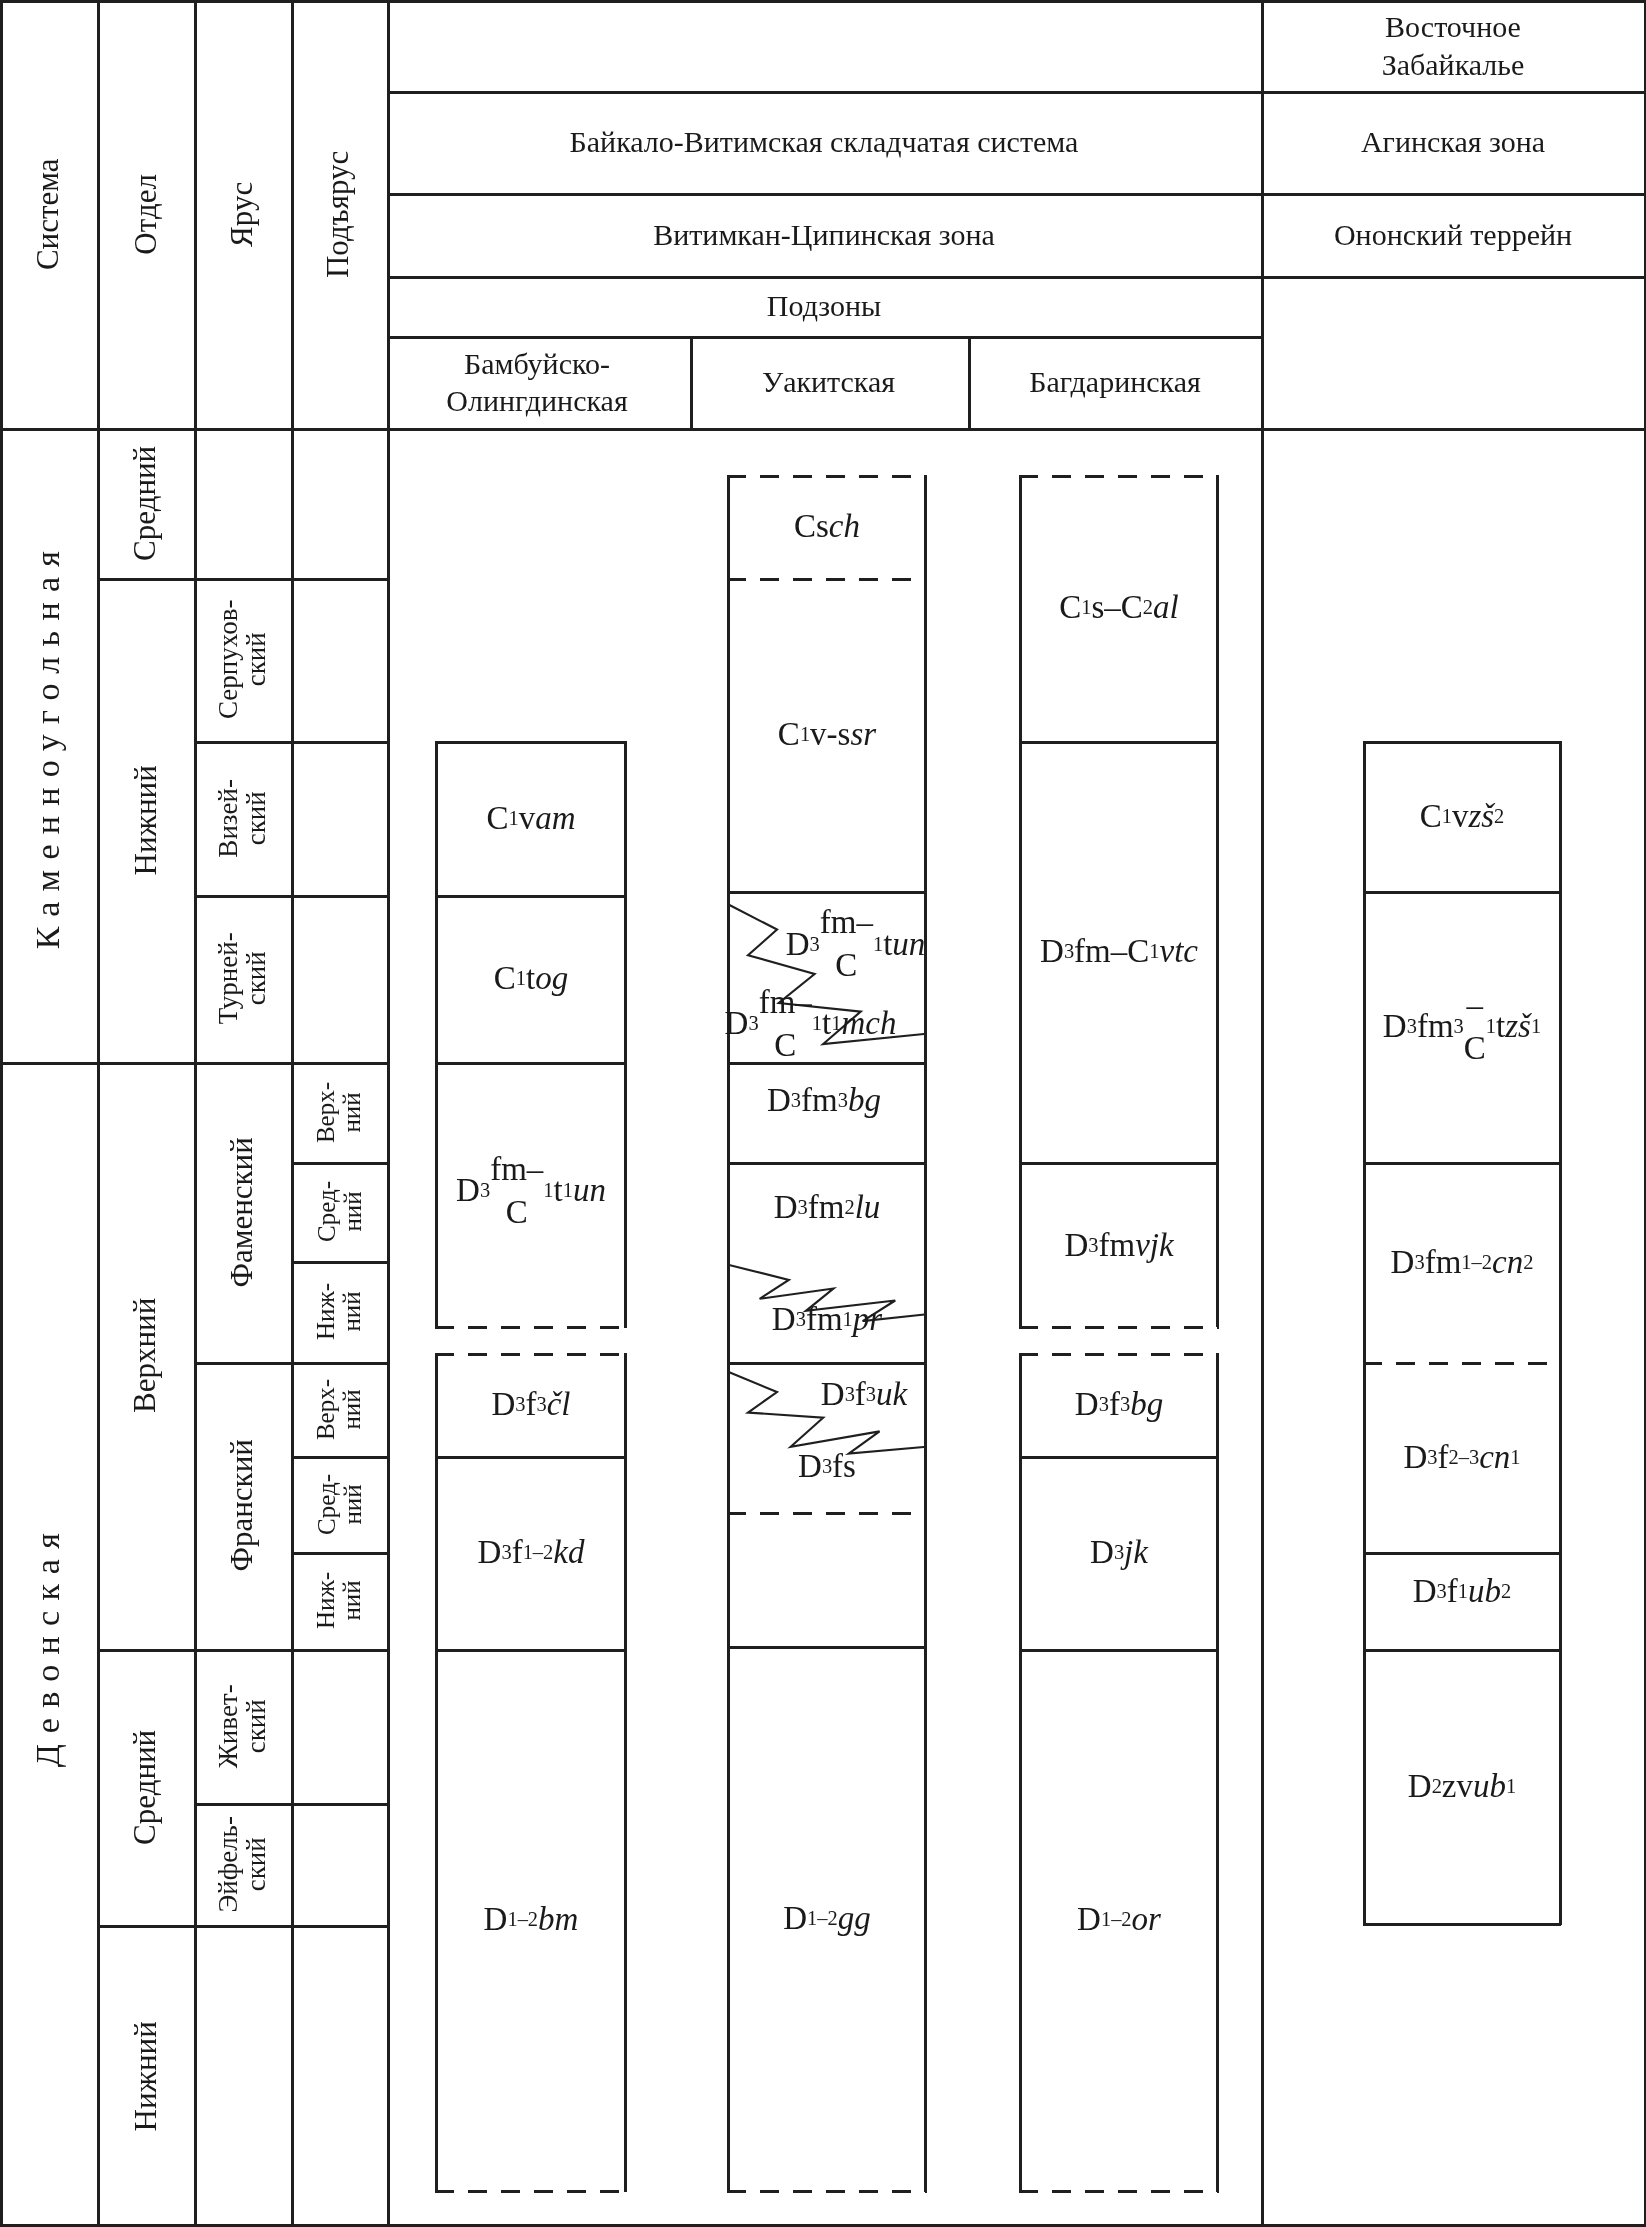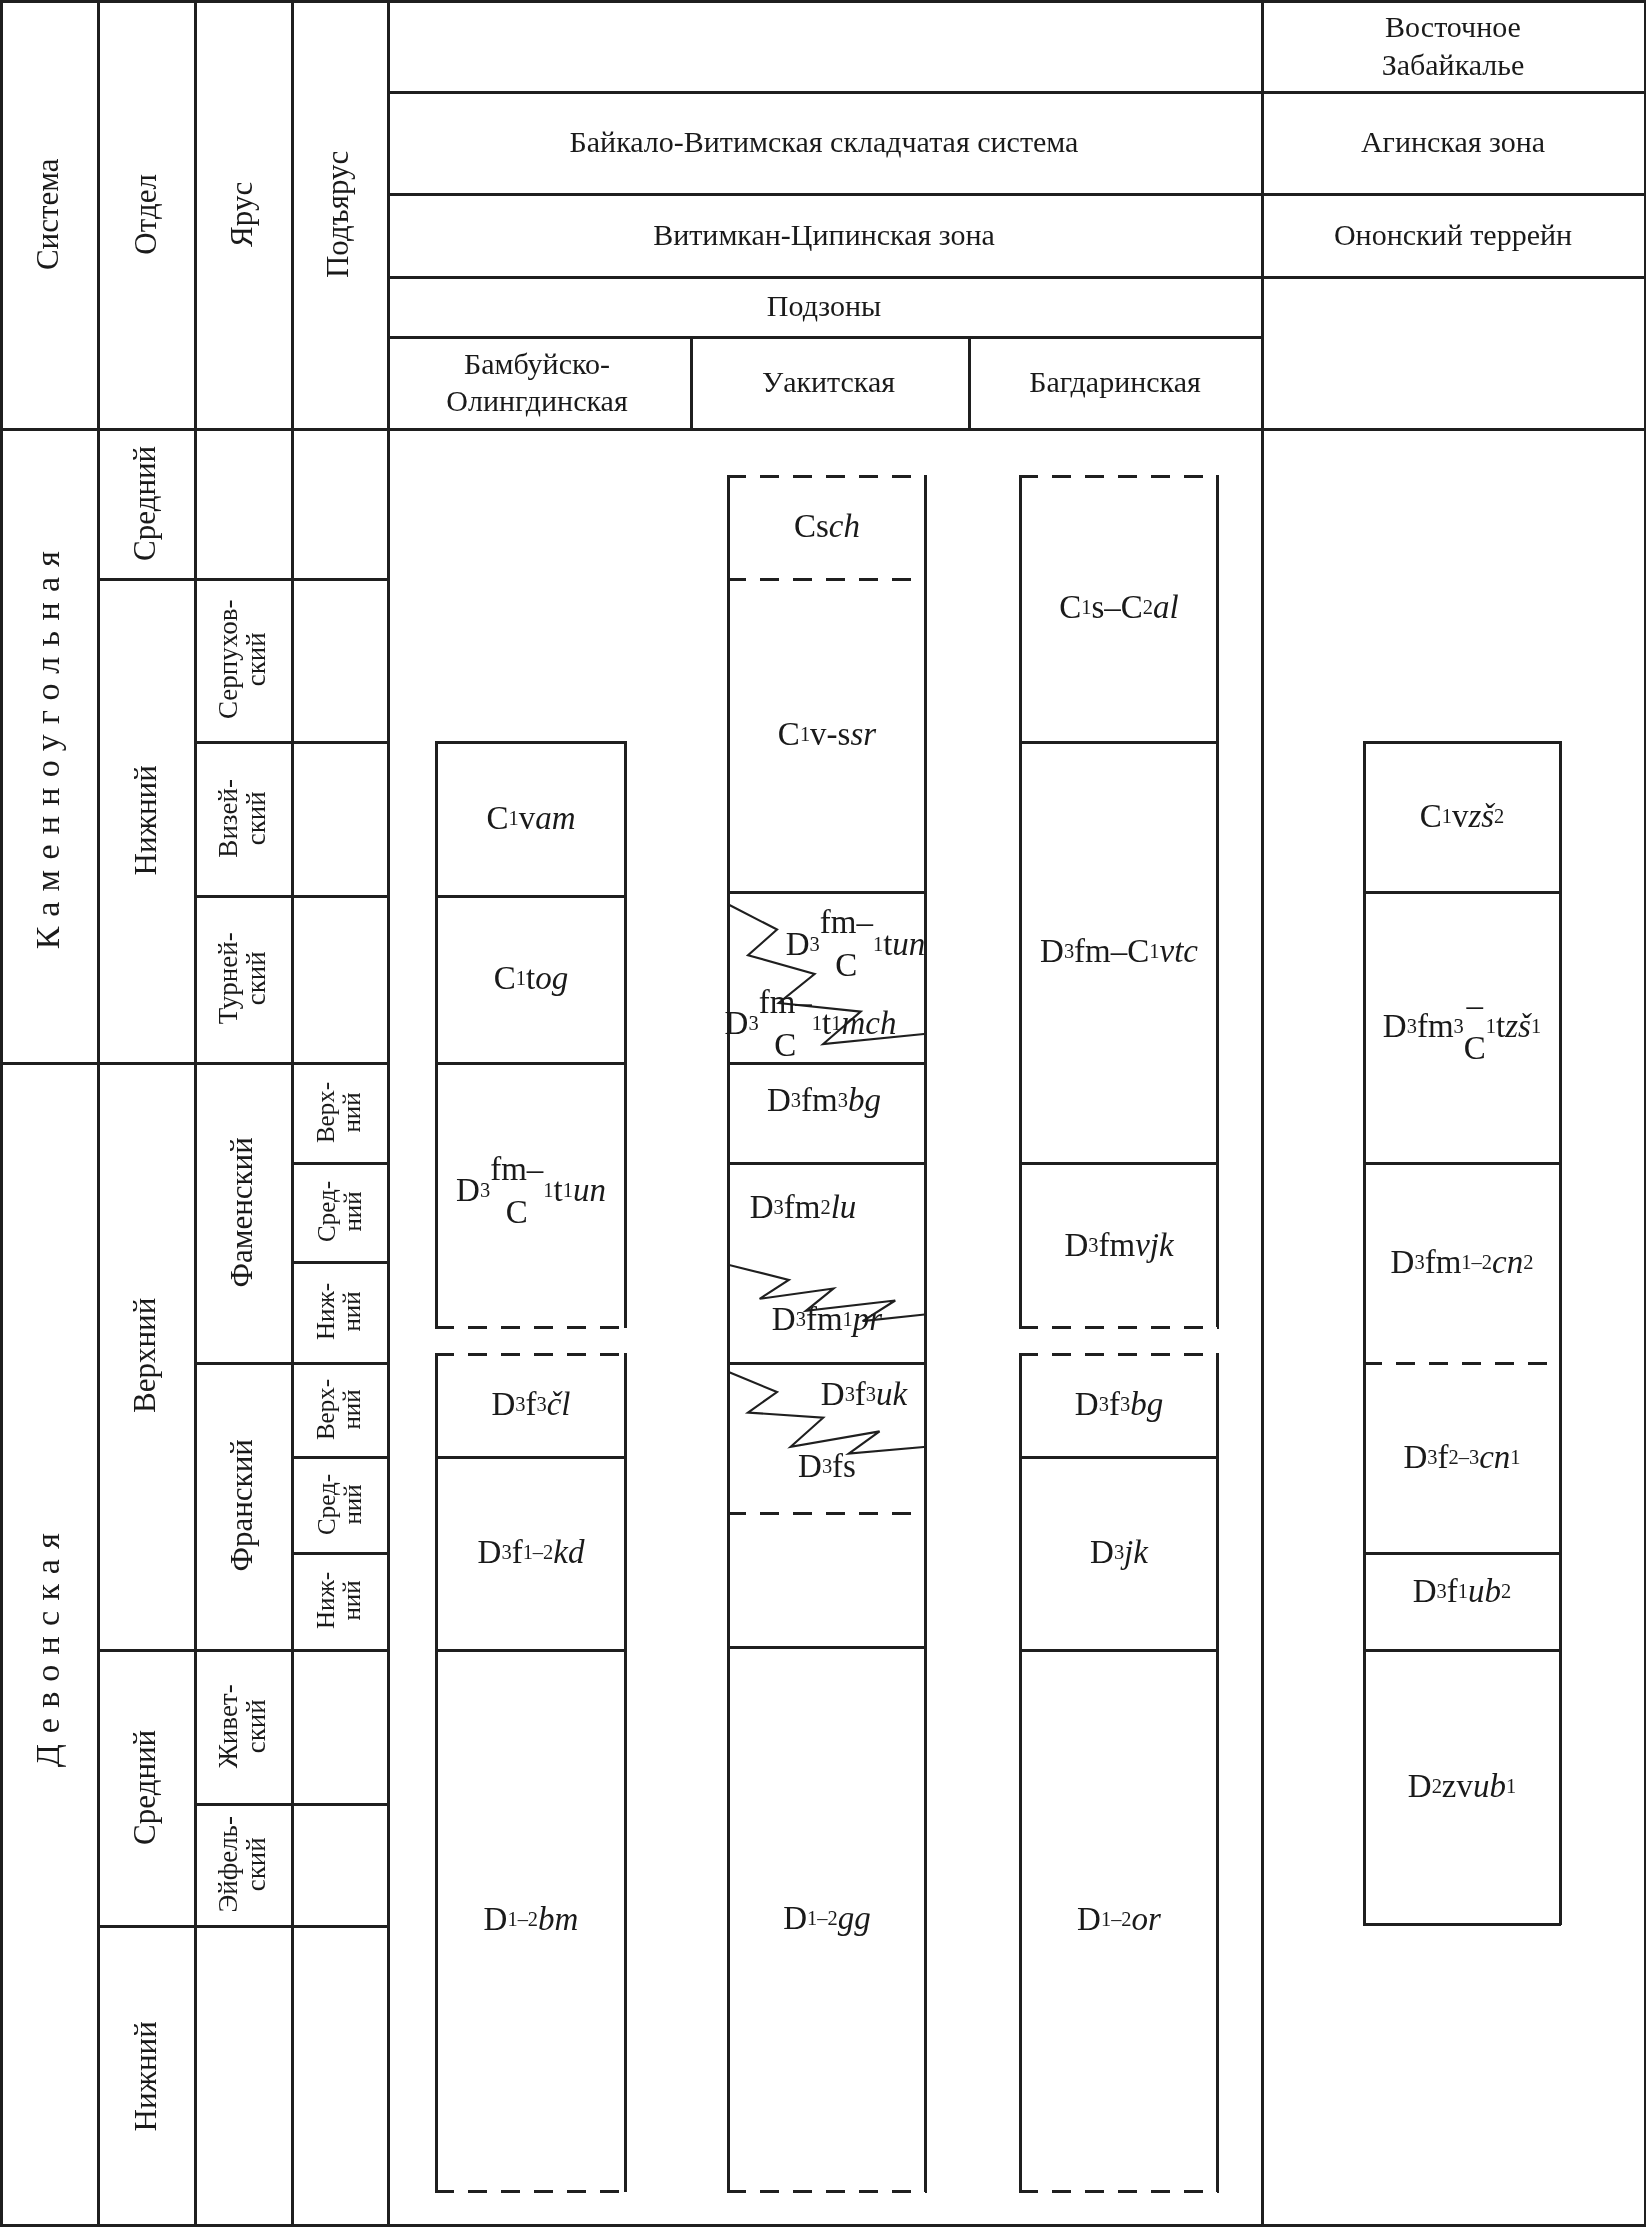--- a/index.html
+++ b/index.html
@@ -202,21 +202,21 @@
   </svg>
   <svg class="zz" style="left:727px;top:1363px" width="200" height="94" viewBox="0 0 233 110">
     <polyline points="0,10 58,34 24,58 112,64 74,98 178,80 142,106 233,98"></polyline>
   </svg>
 
   <div class="lbl unit" style="left:727px;top:475px;width:200px;height:103px">Cs<i>ch</i></div>
   <div class="lbl unit" style="left:727px;top:578px;width:200px;height:313px">C<sub>1</sub>v-s<i>sr</i></div>
   <div class="lbl unit" style="left:784px;top:895px;width:143px;height:98px">D<sub>3</sub>fm–<br>C<sub>1</sub>t<i>un</i></div>
   <div class="lbl unit" style="left:727px;top:983px;width:167px;height:81px">D<sub>3</sub>fm–<br>C<sub>1</sub>t<sub>1</sub><i>mch</i></div>
   <div class="lbl unit" style="left:724px;top:1062px;width:200px;height:76px">D<sub>3</sub>fm<sub>3</sub><i>bg</i></div>
-  <div class="lbl unit" style="left:703px;top:1162px;width:200px;height:90px">D<sub>3</sub>fm<sub>2</sub><i>lu</i></div>
+  <div class="lbl unit" style="left:727px;top:1162px;width:200px;height:90px">D<sub>3</sub>fm<sub>2</sub><i>lu</i></div>
   <div class="lbl unit" style="left:727px;top:1279px;width:200px;height:81px">D<sub>3</sub>fm<sub>1</sub><i>pr</i></div>
   <div class="lbl unit" style="left:801px;top:1363px;width:126px;height:62px">D<sub>3</sub>f<sub>3</sub><i>uk</i></div>
   <div class="lbl unit" style="left:727px;top:1428px;width:200px;height:77px">D<sub>3</sub>fs</div>
   <div class="lbl unit" style="left:727px;top:1646px;width:200px;height:544px">D<sub>1–2</sub><i>gg</i></div>
 
   <div class="vl" style="left:1019px;top:475px;height:852px"></div>
   <div class="vl" style="left:1216px;top:475px;height:852px"></div>
   <div class="dl" style="left:1019px;top:475px;width:200px"></div>
   <div class="hl" style="left:1019px;top:741px;width:200px"></div>
   <div class="hl" style="left:1019px;top:1162px;width:200px"></div>

